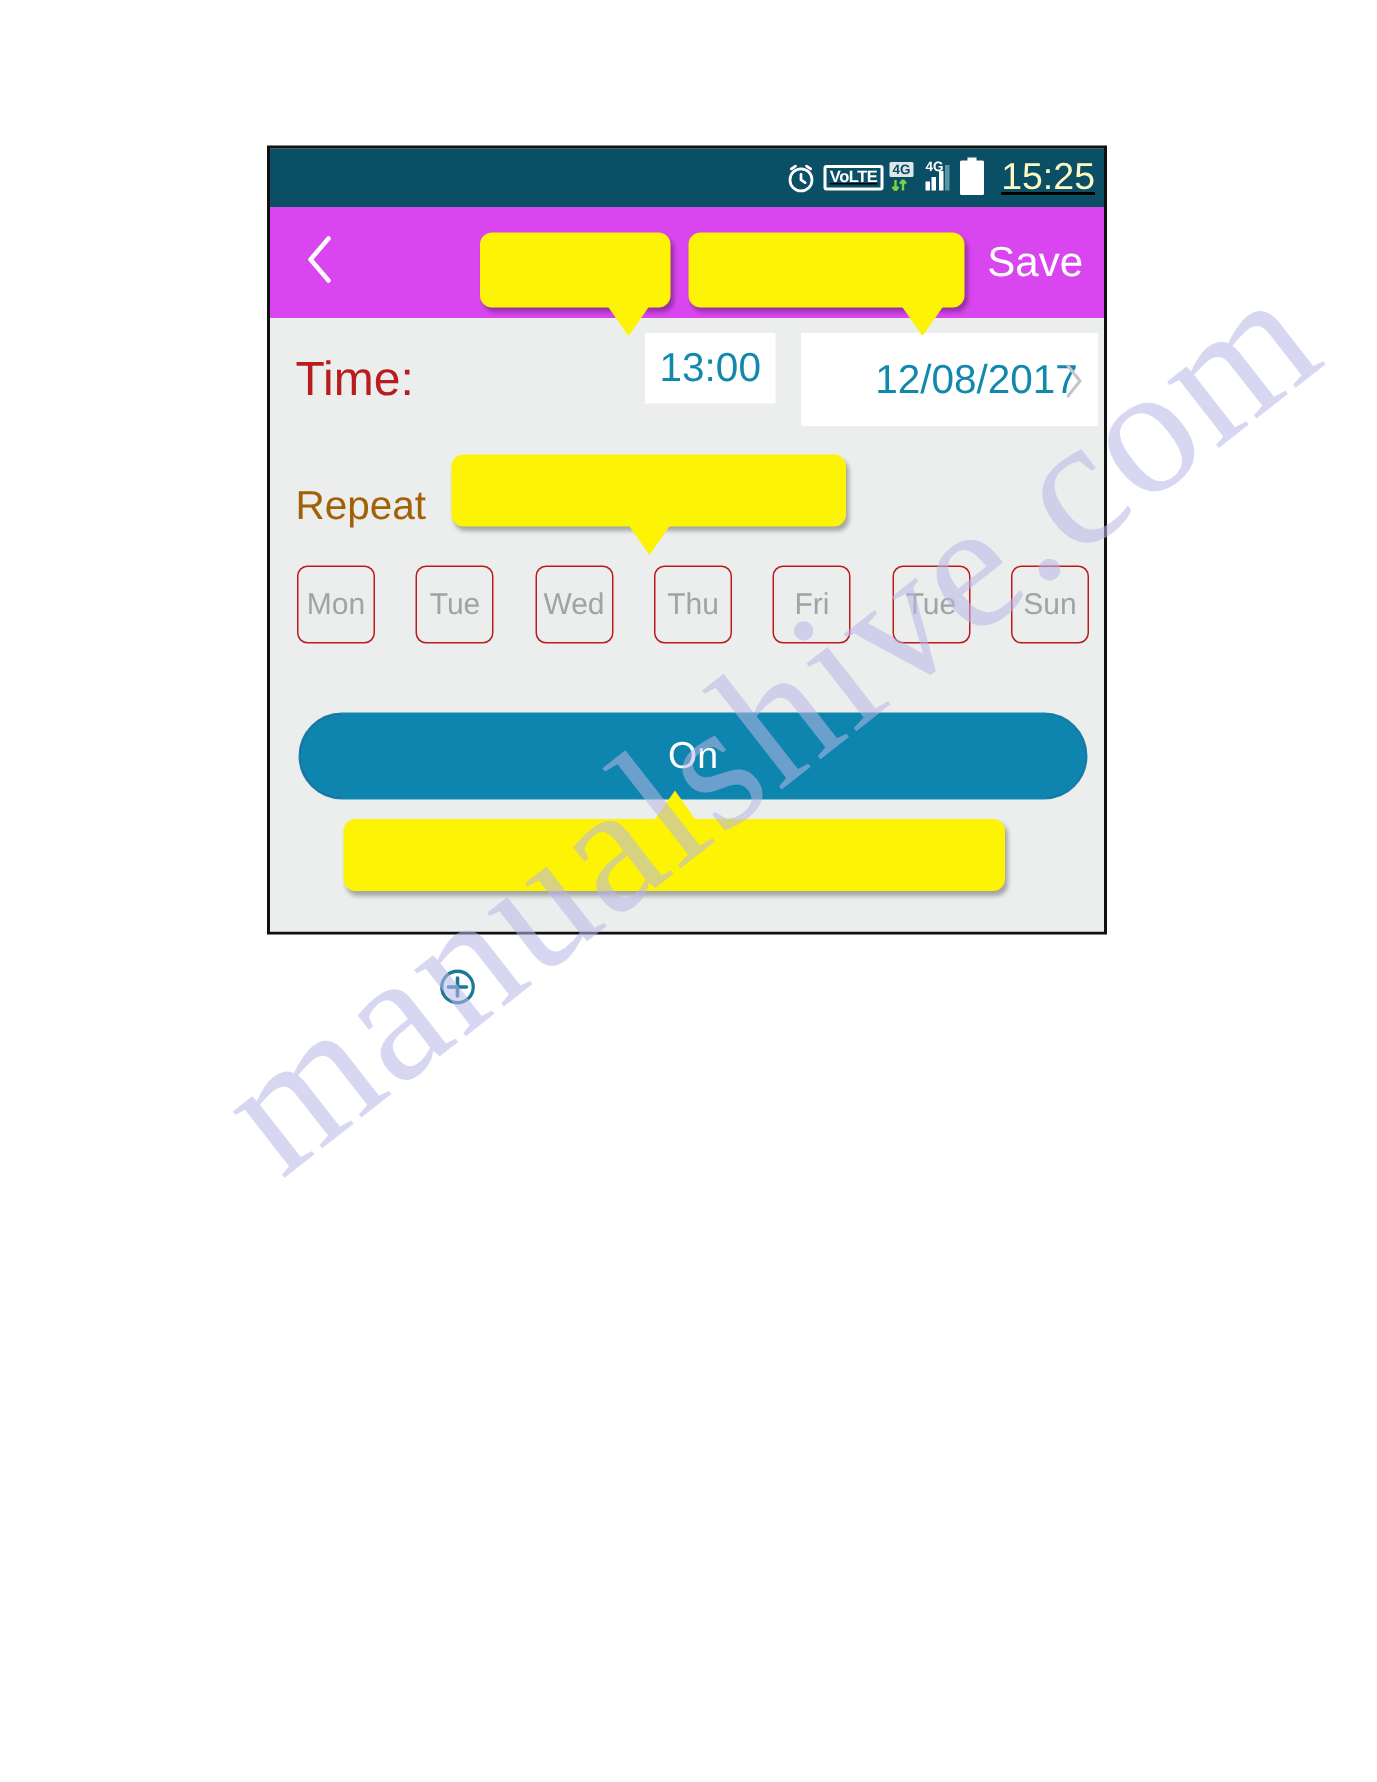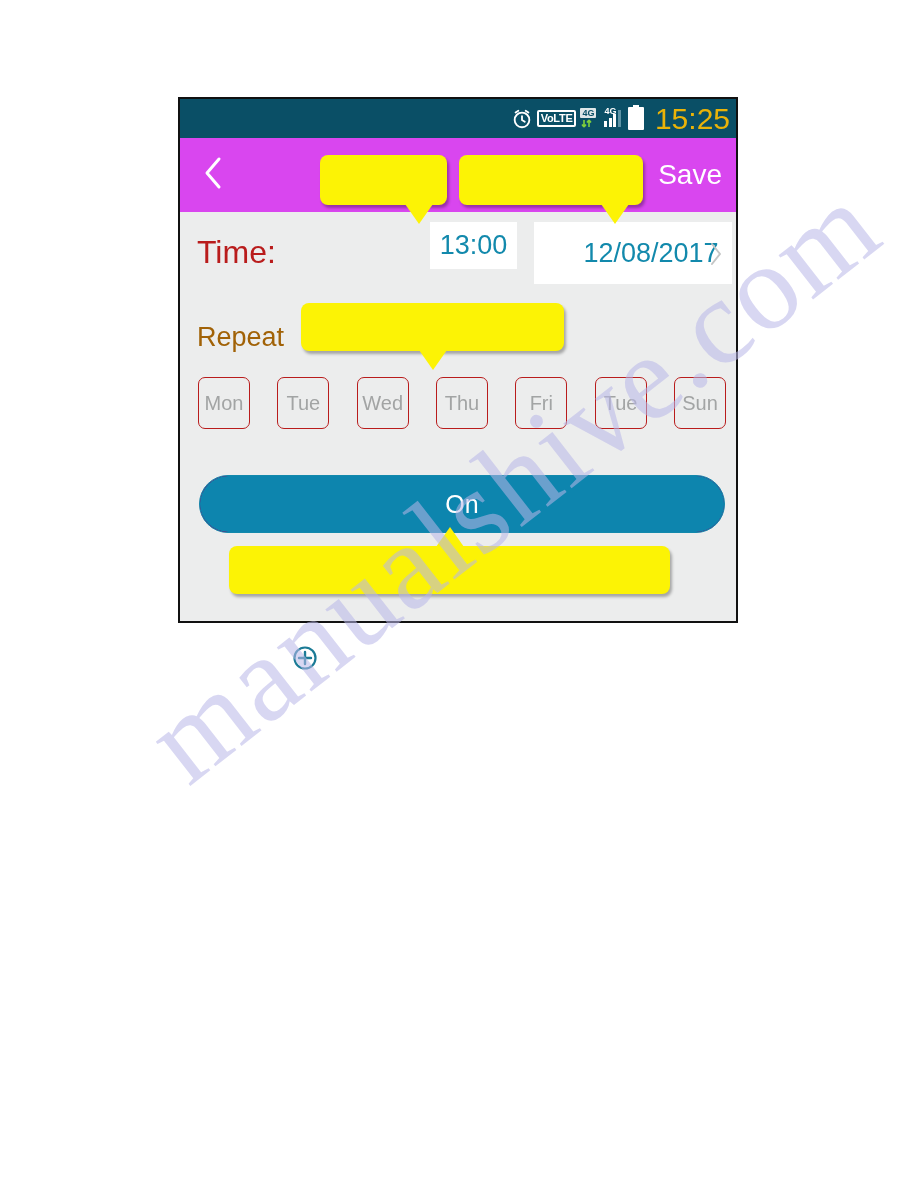--- a/index.html
+++ b/index.html
@@ -61,20 +61,21 @@
     display: flex;
     align-items: center;
     justify-content: flex-end;
     padding-right: 6px;
     box-sizing: border-box;
   }
   .sb-icons {
     display: flex;
     align-items: center;
     gap: 4px;
+    text-decoration: underline;
   }
   .alarm-icon { display:block; }
   .volte-badge {
     border: 2px solid #ffffff;
     border-radius: 2px;
     color: #ffffff;
     font-size: 11px;
     font-weight: bold;
     line-height: 1;
     padding: 1px 2px;
@@ -121,22 +122,22 @@
     margin-left: 3px;
   }
   .battery:before {
     content:"";
     position:absolute;
     top:-4px; left:3px;
     width:6px; height:3px;
     background:#ffffff;
   }
   .sb-time {
-    color: #eab308;
-    font-size: 30px;
+    color: #fef9c3;
+    font-size: 25px;
     margin-left: 7px;
     letter-spacing: 0px;
     font-family: "Liberation Sans", sans-serif;
   }
 
   
   .appbar {
     position: relative;
     height: 74px;
     background: #d946ef;

